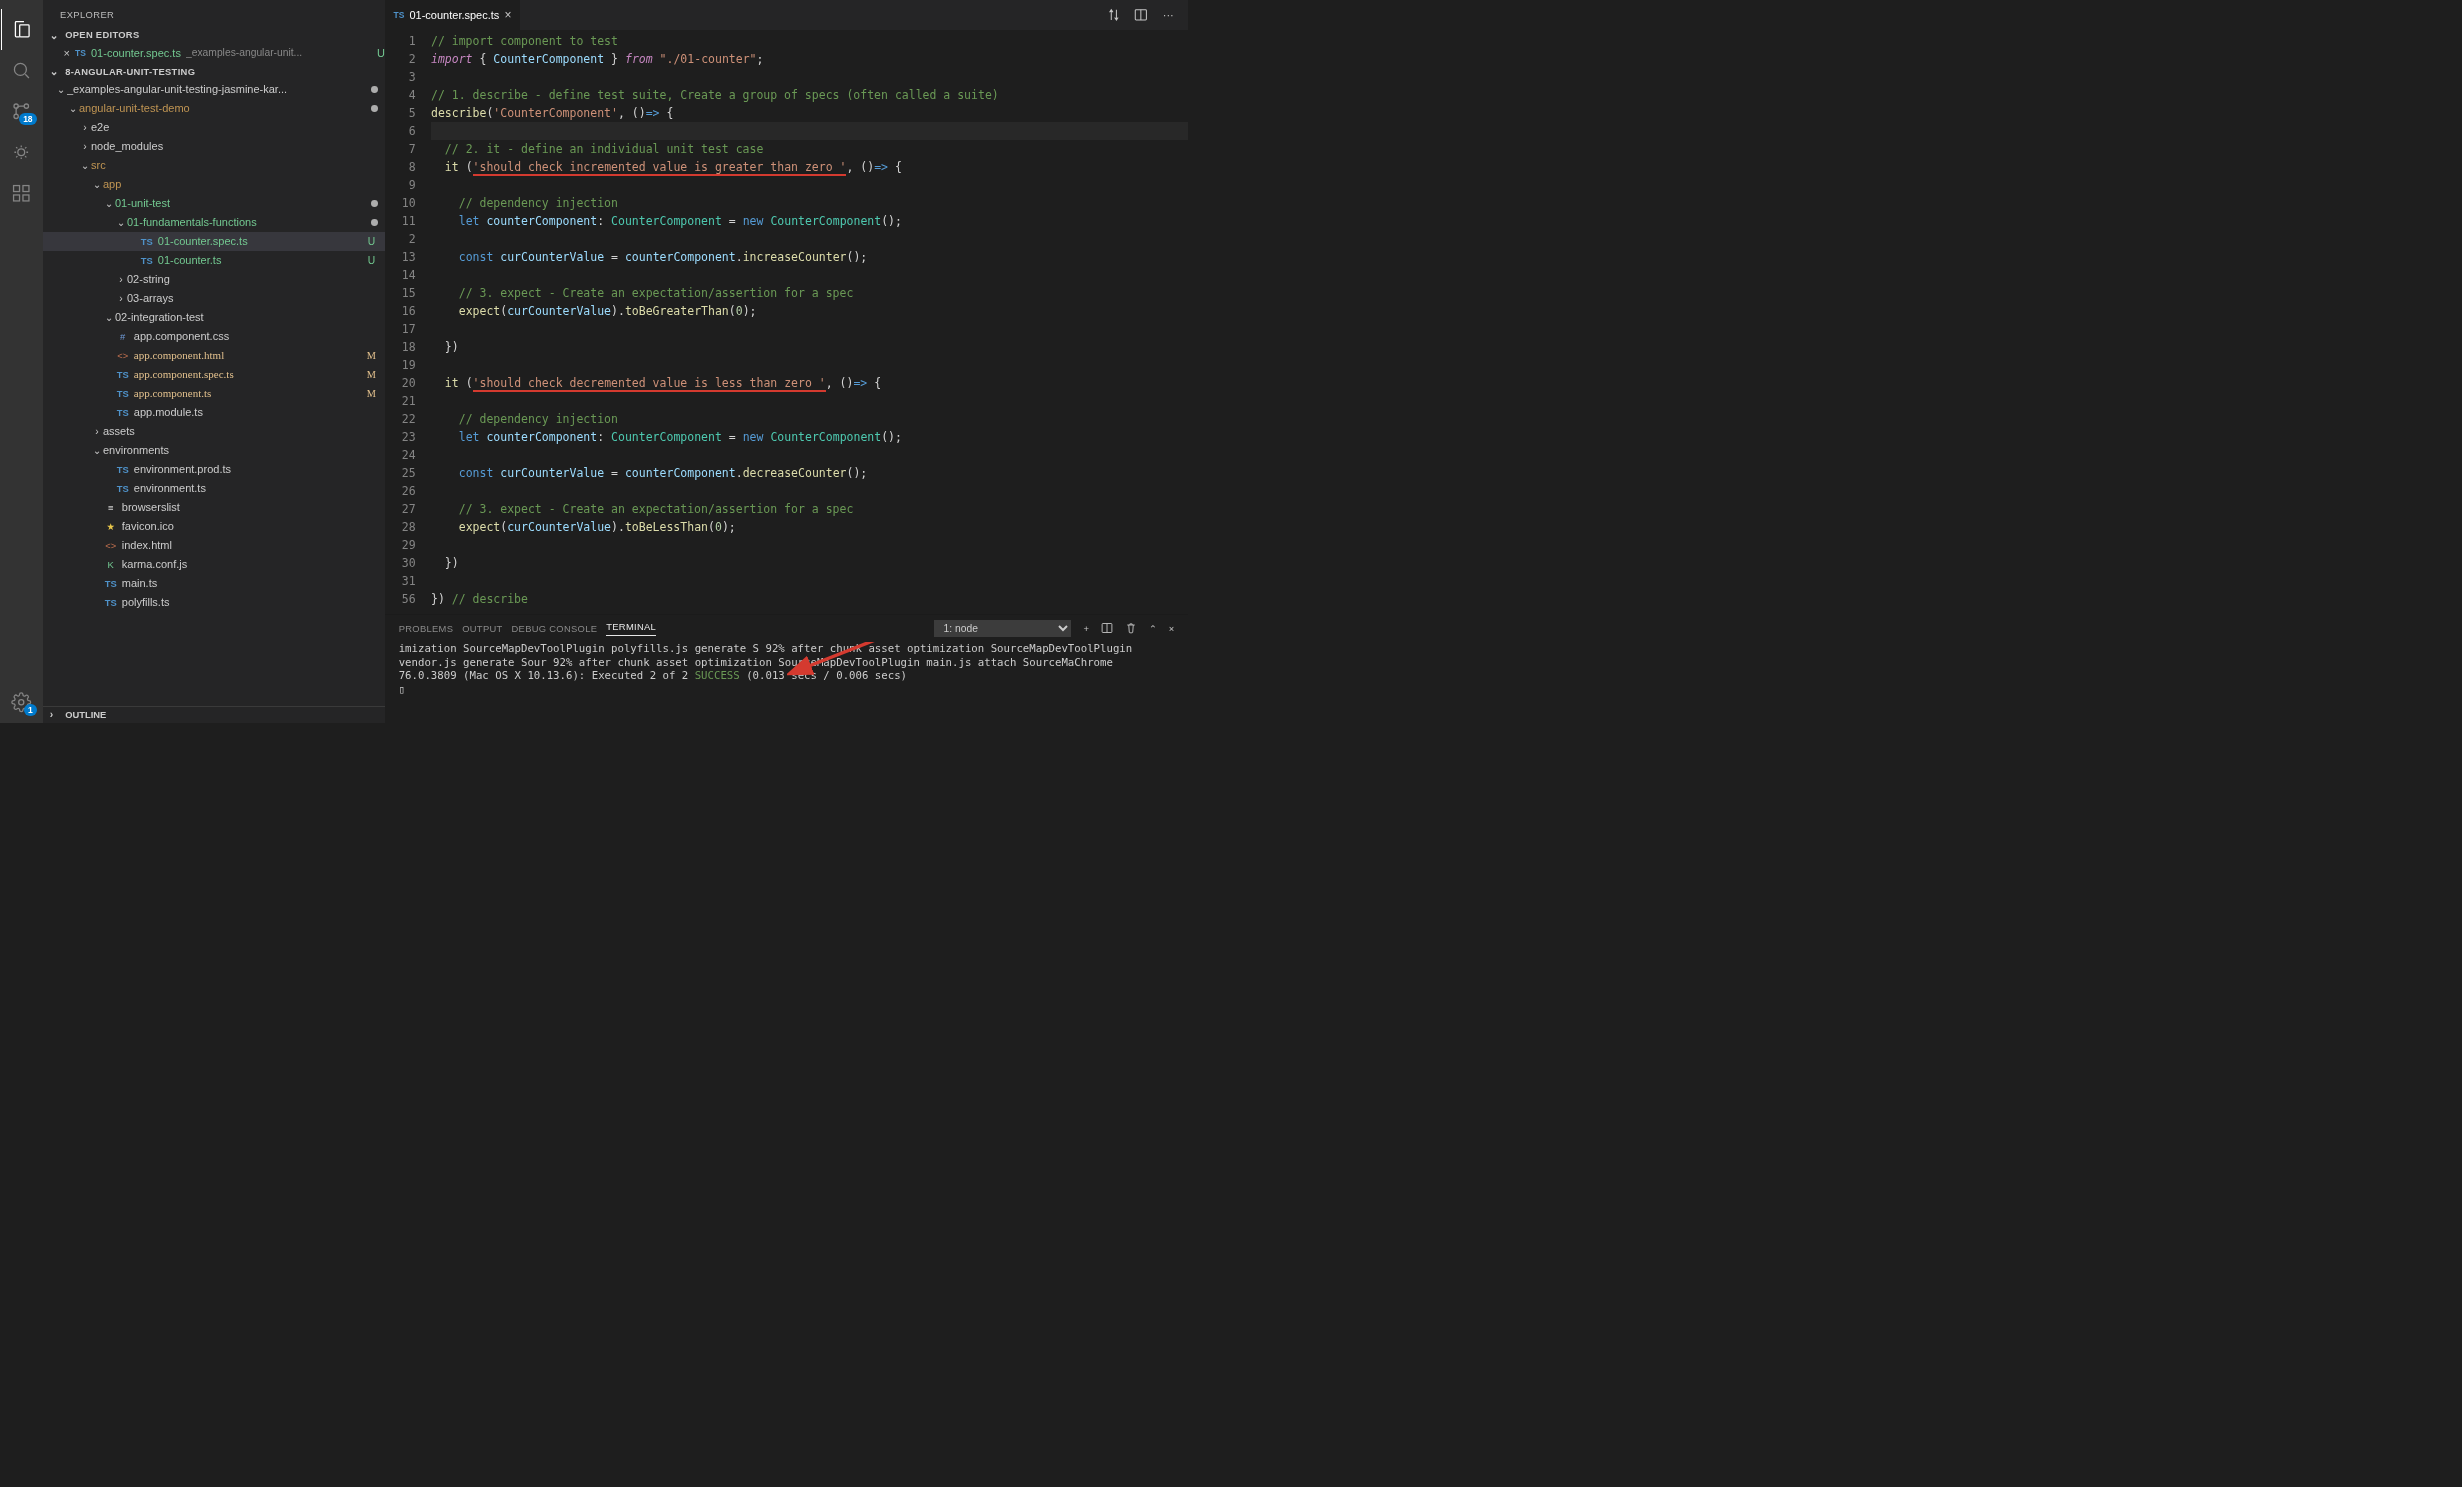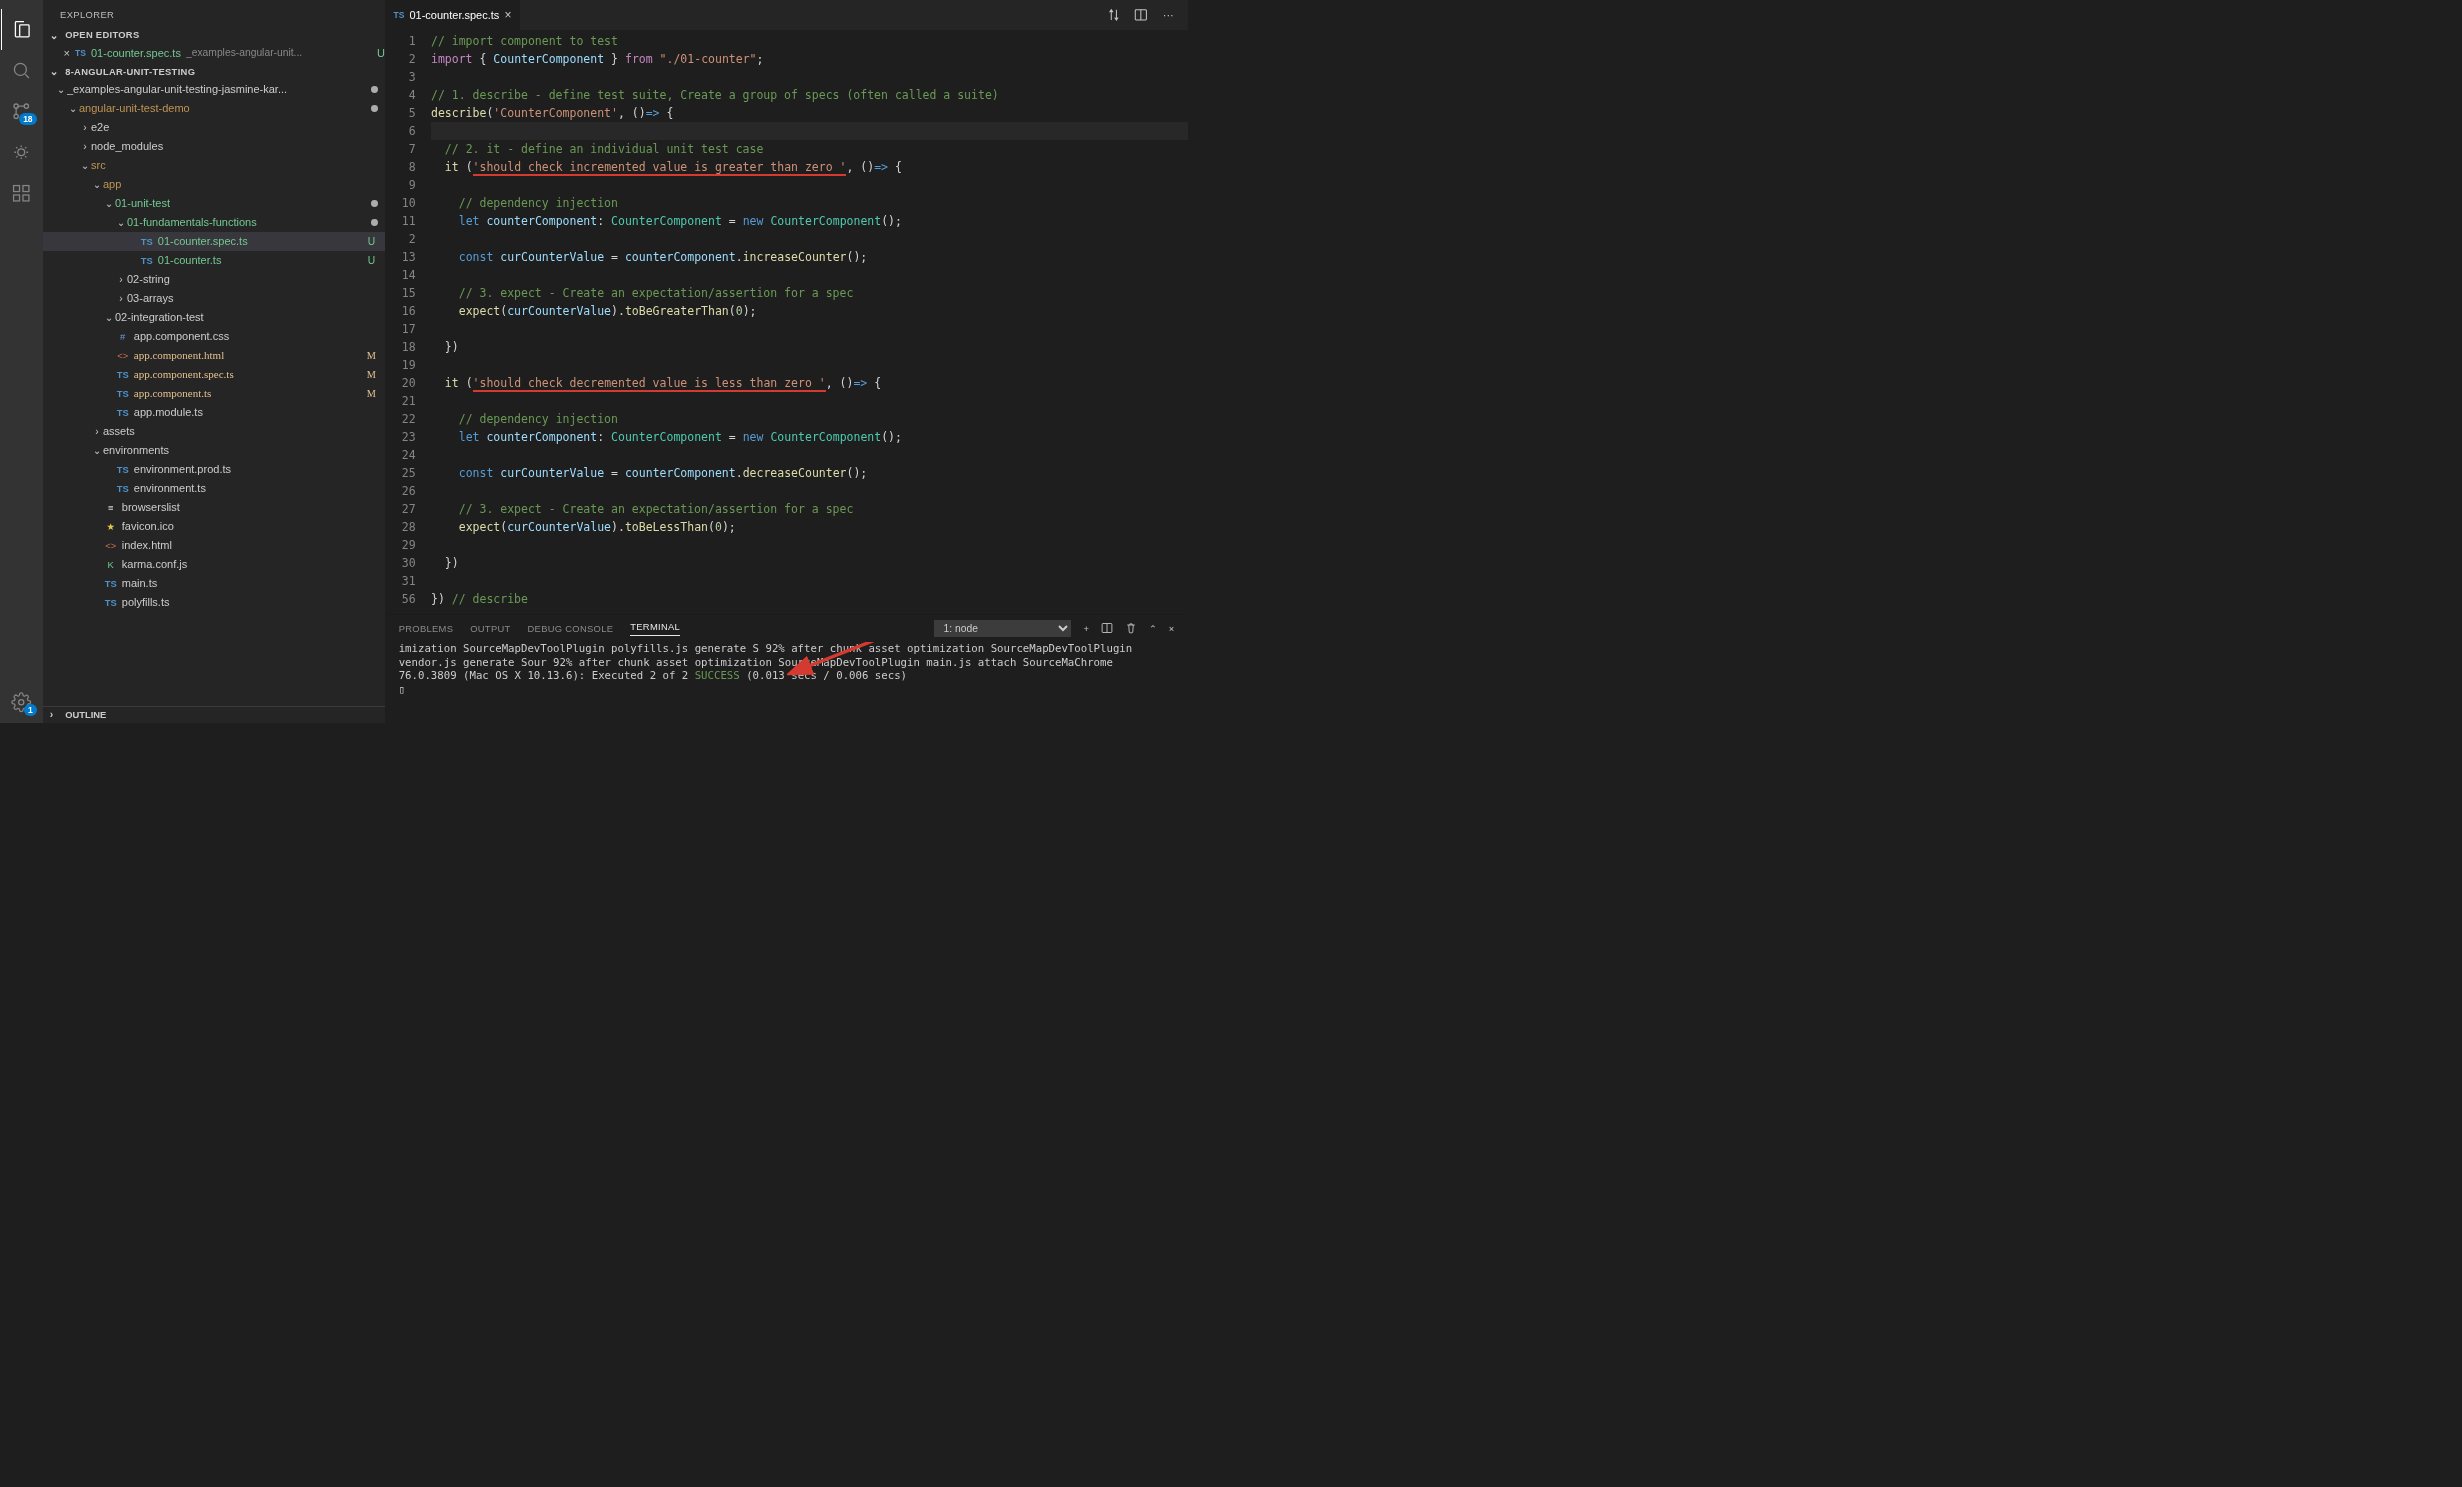--- a/index.html
+++ b/index.html
@@ -148,39 +148,39 @@
   padding-top: 1.7px;
 }
 .gutter div { height: 18px; }
 .code { flex: 1; padding-top: 1.7px; color: #d4d4d4; white-space: pre; position: relative; }
 .code .line { height: 18px; position: relative; }
 .code .hl-line { background: #282828; }
 .code .underline-red { border-bottom: 2.6px solid #d43a2f; padding-bottom: 0px; }
 .tok-comment { color: #6A9955; }
 .tok-str { color: #ce9178; }
 .tok-key { color: #569cd6; }
-.tok-key2 { color: #c586c0; }
+.tok-key2 { color: #c586c0; font-style: italic; }
 .tok-type { color: #4ec9b0; }
 .tok-fn { color: #dcdcaa; }
 .tok-var { color: #9cdcfe; }
 .tok-pun { color: #d4d4d4; }
 .tok-num { color: #b5cea8; }
 .panel {
   height: 109px;
   border-top: 0.9px solid #1b1b1b;
   display: flex;
   flex-direction: column;
   font-family: Menlo, Consolas, monospace;
 }
 .panel .ptabs {
   display: flex;
   align-items: center;
   height: 27px;
   padding: 0 13.7px;
-  gap: 17px;
+  gap: 9px;
   font-size: 9.4px;
   color: #8a8a8a;
   font-family: -apple-system, sans-serif;
 }
 .panel .ptabs .ptab { cursor: pointer; letter-spacing: 0.3px;}
 .panel .ptabs .ptab.active { color: #e7e7e7; border-bottom: 0.9px solid #e7e7e7; padding-bottom: 3px; }
 .panel .ptabs .pright { margin-left: auto; display: flex; align-items: center; gap: 12px; color: #c5c5c5;}
 .panel .ptabs select { background: #3c3c3c; color: #ccc; border: none; font-size: 10.3px; padding: 1.7px 17px 1.7px 5.1px; width: 137px;}
 .panel .ptext {
   flex: 1;

